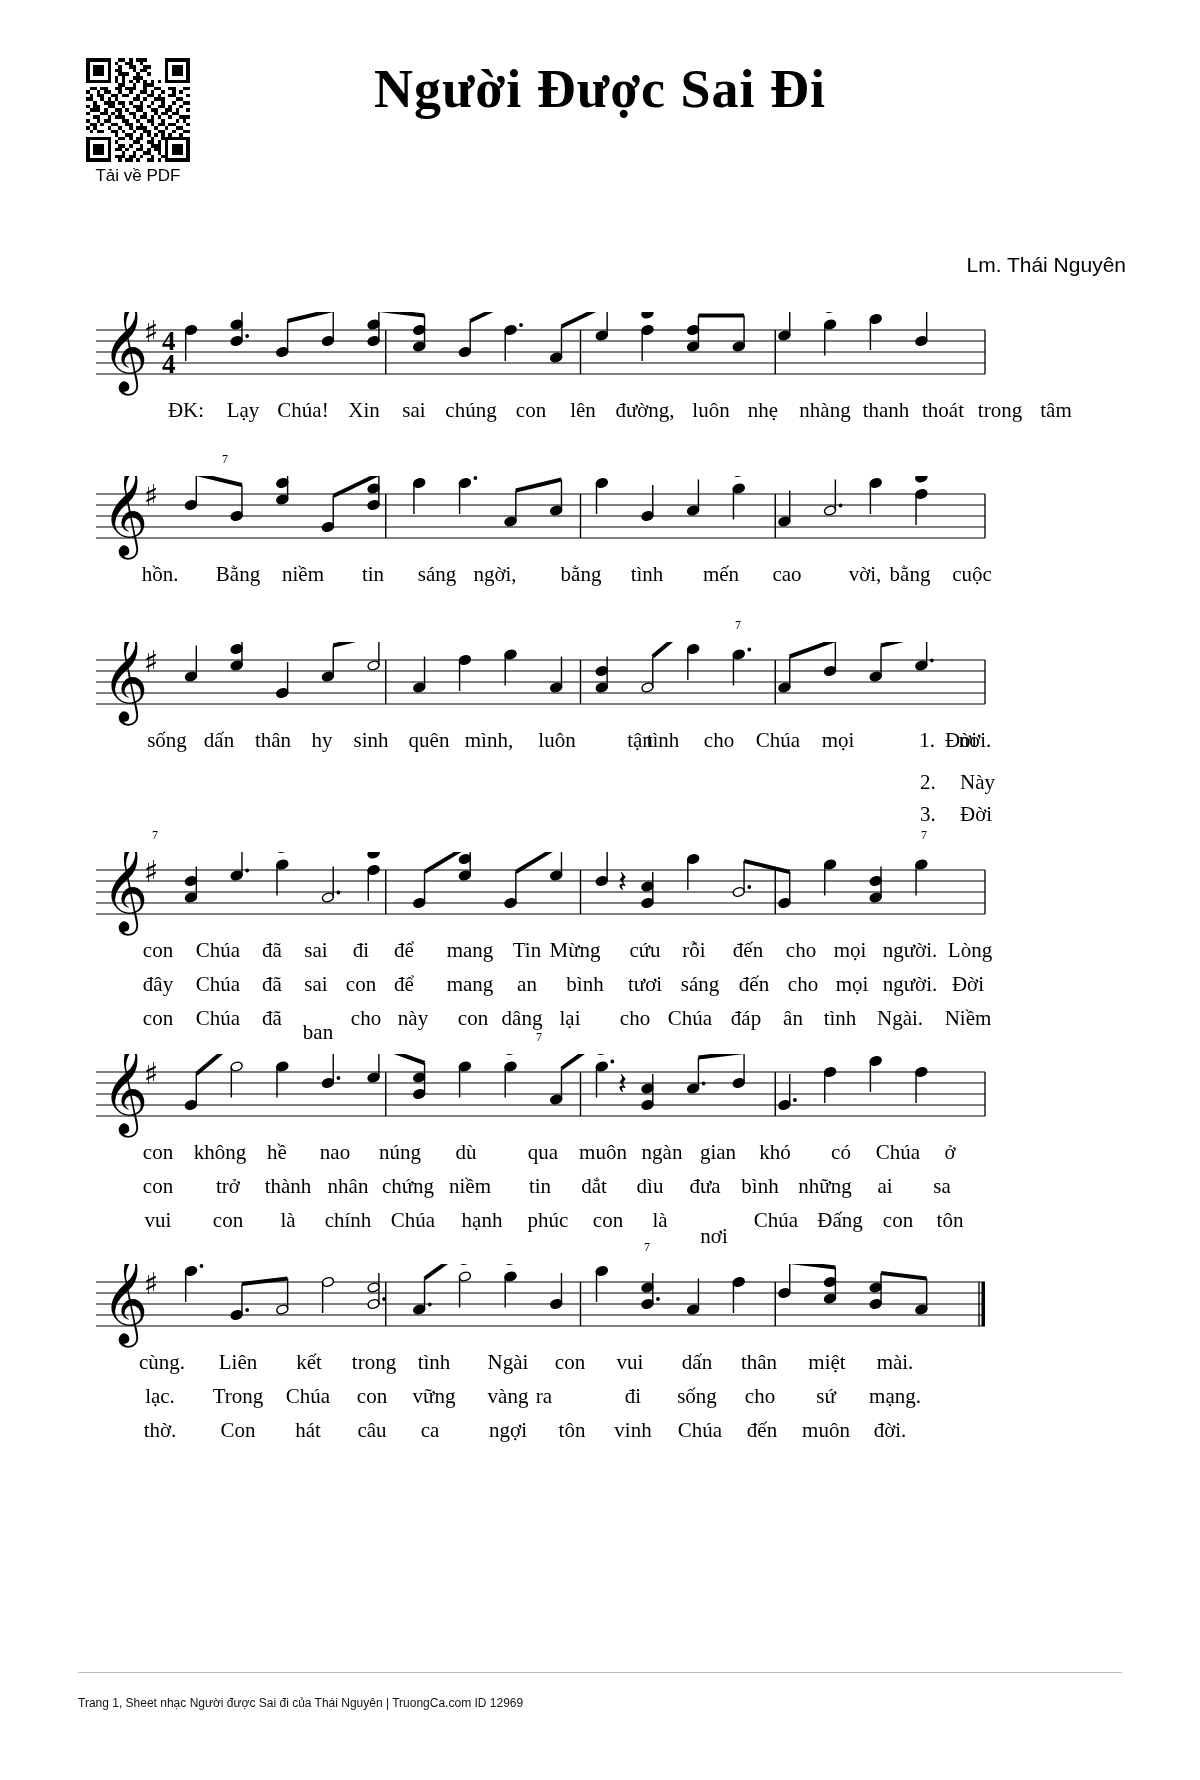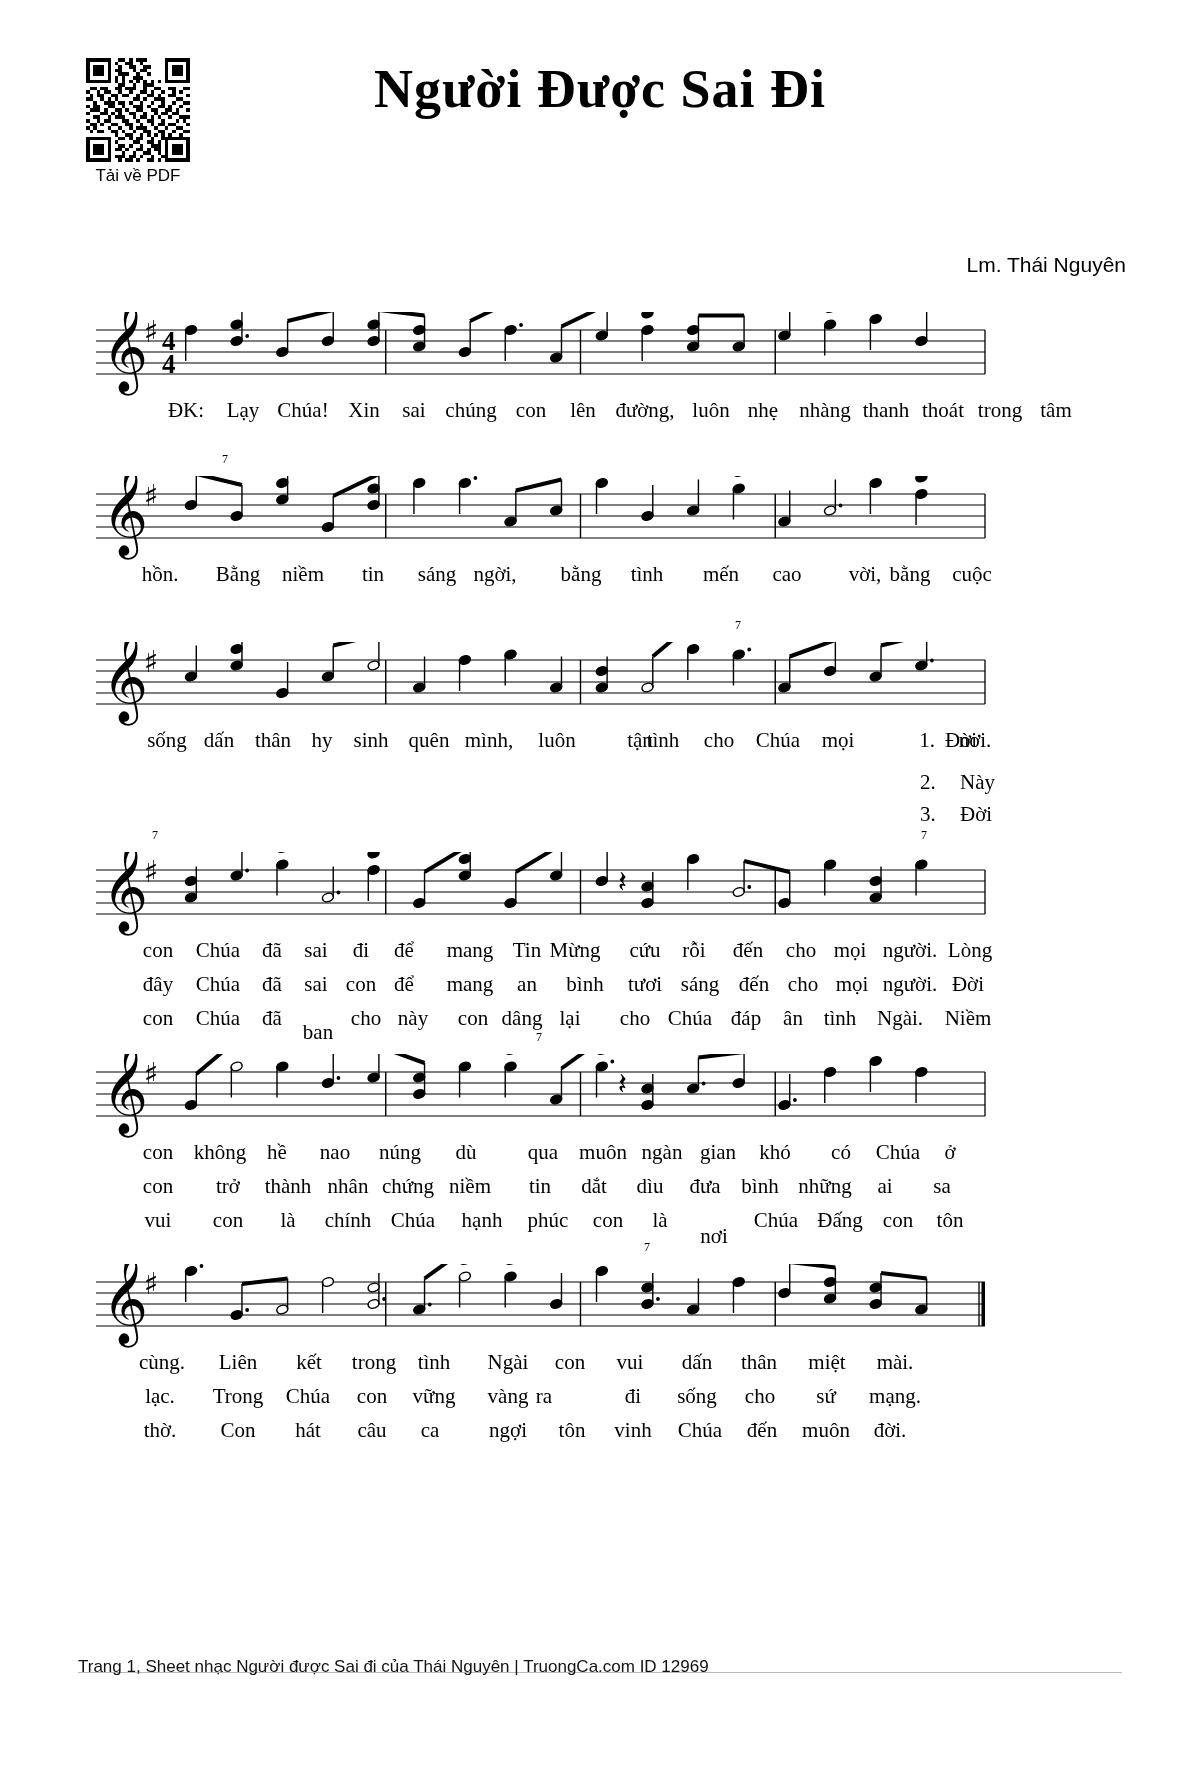--- a/index.html
+++ b/index.html
@@ -124,23 +124,23 @@
     position: absolute;
     left: 78px;
     top: 1672px;
     width: 1044px;
     height: 1px;
     background: #b9b9b9;
   }
   .footer {
     position: absolute;
     left: 78px;
-    top: 1657px;
+    top: 1696px;
     font-family: "Liberation Sans", sans-serif;
-    font-size: 17px;
+    font-size: 12px;
     color: #111;
   }
   .footer .link {
     color: #111;
     text-decoration: none;
   }
 </style>
 </head>
 <body>
 

